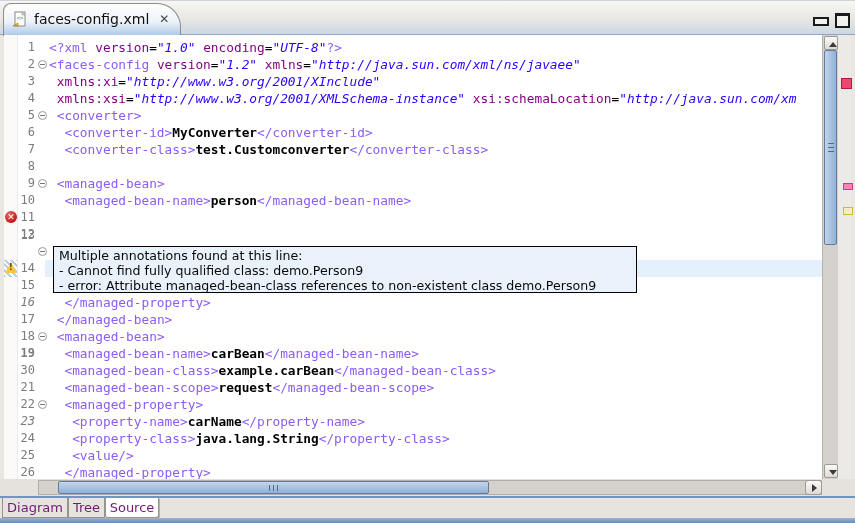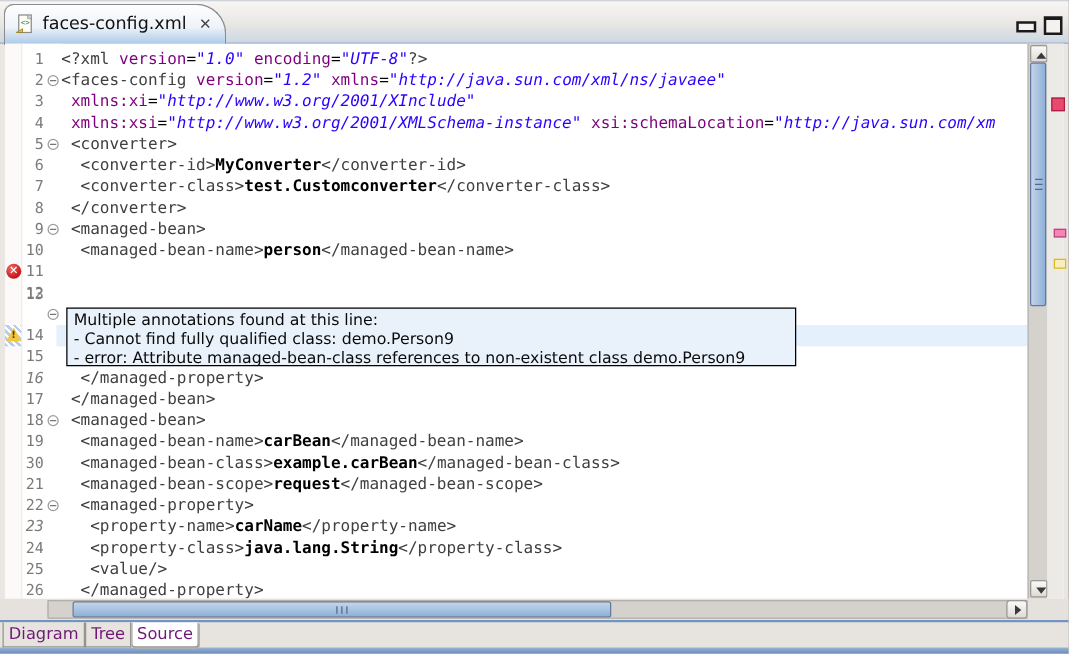--- a/index.html
+++ b/index.html
@@ -28,21 +28,21 @@
   .ruler-nums{position:absolute;left:14px;top:0;width:19px;height:444px;background:#ffffff;}
   .ruler-fold{position:absolute;left:33px;top:0;width:12px;height:444px;background:#ffffff;}
   .code{position:absolute;left:41px;top:0;width:777px;height:444px;overflow:hidden;
     font-family:"DejaVu Sans Mono","Liberation Mono",monospace;font-size:12.8px;}
   .code-line{position:absolute;left:4px;right:0;height:17px;line-height:17px;white-space:pre;}
   .num{position:absolute;right:2px;height:17px;line-height:17px;font-size:12px;color:#7b7b7b;
     font-family:"DejaVu Sans Mono","Liberation Mono",monospace;}
   .fold{position:absolute;left:1px;width:9px;height:9px;border:1px solid #9a9a9a;border-radius:50%;
     background:#fff;box-sizing:border-box;}
   .fold::after{content:"";position:absolute;left:1px;right:1px;top:3px;height:1px;background:#777;}
-  .tk-tag{color:#404040;}
+  .tk-tag{color:#8b5cf6;}
   .tk-attr{color:#7f007f;}
   .tk-val{color:#2a00ff;font-style:italic;}
   .tk-txt{color:#000;font-weight:bold;}
   .tk-plain{color:#000;}
   .tk-wavy{text-decoration-line:underline;text-decoration-style:wavy;text-decoration-color:#dfa42c;
     text-decoration-thickness:1px;text-underline-offset:3px;text-decoration-skip-ink:none;}
   .caret{display:inline-block;width:0;border-left:2px solid #000;height:14px;vertical-align:-2px;margin:0 -1px;}
   .cur-line{position:absolute;left:0;width:777px;height:17px;background:#e4f0fc;}
   .annot-icon{position:absolute;left:1px;width:12px;height:12px;}
   .annot-hatch{position:absolute;left:0;width:13px;height:17px;
@@ -129,21 +129,21 @@
         <div class="num" style="top: 140px;">9</div>
         <div class="num" style="top: 157px;">10</div>
         <div class="num" style="top: 174px; text-align: center;">11</div>
         <div class="num" style="top: 191px;">12</div>
         <div class="num" style="top: 192px; margin-left: 28px;">13</div>
         <div class="num" style="top: 225px;">14</div>
         <div class="num" style="top: 242px;">15</div>
         <div class="num" style="top: 259px; font-style: italic;">16</div>
         <div class="num" style="top: 276px;">17</div>
         <div class="num" style="top: 293px;">18</div>
-        <div class="num" style="top: 310px;">19</div>
+        <div class="num" style="top: 310px; font-weight: bold;">19</div>
         <div class="num" style="top: 327px;">30</div>
         <div class="num" style="top: 344px;">21</div>
         <div class="num" style="top: 361px;">22</div>
         <div class="num" style="top: 378px; font-style: italic;">23</div>
         <div class="num" style="top: 395px;">24</div>
         <div class="num" style="top: 412px;">25</div>
         <div class="num" style="top: 429px;">26</div>
       </div>
     <div class="ruler-fold" id="folds">
         <div class="fold" style="top: 25px;"></div>
@@ -154,21 +154,20 @@
         <div class="fold" style="top: 365px;"></div>
       </div>
     <div class="code" id="code">
         <div class="code-line" style="top: 4px;"><span class="tk-tag">&lt;?xml </span><span class="tk-attr">version</span><span class="tk-plain">=</span><span class="tk-val">"1.0"</span><span class="tk-plain"> </span><span class="tk-attr">encoding</span><span class="tk-plain">=</span><span class="tk-val">"UTF-8"</span><span class="tk-tag">?&gt;</span></div>
         <div class="code-line" style="top: 21px;"><span class="tk-tag">&lt;faces-config </span><span class="tk-attr">version</span><span class="tk-plain">=</span><span class="tk-val">"1.2"</span><span class="tk-plain"> </span><span class="tk-attr">xmlns</span><span class="tk-plain">=</span><span class="tk-val">"http://java.sun.com/xml/ns/javaee"</span></div>
         <div class="code-line" style="top: 38px;"><span class="tk-plain"> </span><span class="tk-attr">xmlns:xi</span><span class="tk-plain">=</span><span class="tk-val">"http://www.w3.org/2001/XInclude"</span></div>
         <div class="code-line" style="top: 55px;"><span class="tk-plain"> </span><span class="tk-attr">xmlns:xsi</span><span class="tk-plain">=</span><span class="tk-val">"http://www.w3.org/2001/XMLSchema-instance"</span><span class="tk-plain"> </span><span class="tk-attr">xsi:schemaLocation</span><span class="tk-plain">=</span><span class="tk-val">"http://java.sun.com/xm</span></div>
         <div class="code-line" style="top: 72px;"><span class="tk-plain"> </span><span class="tk-tag">&lt;converter&gt;</span></div>
         <div class="code-line" style="top: 89px;"><span class="tk-plain">  </span><span class="tk-tag">&lt;converter-id&gt;</span><span class="tk-txt">MyConverter</span><span class="tk-tag">&lt;/converter-id&gt;</span></div>
         <div class="code-line" style="top: 106px;"><span class="tk-plain">  </span><span class="tk-tag">&lt;converter-class&gt;</span><span class="tk-txt">test.Customconverter</span><span class="tk-tag">&lt;/converter-class&gt;</span></div>
-        <div class="code-line" style="top: 123px;"><span class="tk-plain"> </span><span class="tk-tag">&lt;/converter&gt;</span></div>
         <div class="code-line" style="top: 140px;"><span class="tk-plain"> </span><span class="tk-tag">&lt;managed-bean&gt;</span></div>
         <div class="code-line" style="top: 157px;"><span class="tk-plain">  </span><span class="tk-tag">&lt;managed-bean-name&gt;</span><span class="tk-txt">person</span><span class="tk-tag">&lt;/managed-bean-name&gt;</span></div>
         <div class="code-line" style="top: 174px;"></div>
         <div class="code-line" style="top: 191px;"></div>
         <div class="code-line" style="top: 208px;"></div>
         <div class="cur-line" style="top: 225px;"></div>
         <div class="code-line" style="top: 225px;"><span class="tk-plain">   </span><span class="tk-tag tk-wavy">&lt;property-name&gt;</span><span class="tk-txt">name</span><span class="tk-tag tk-wavy">&lt;/prop</span><span class="caret"></span><span class="tk-tag tk-wavy">erty-name&gt;</span></div>
         <div class="code-line" style="top: 242px;"><span class="tk-plain">   </span><span class="tk-tag">&lt;value/&gt;</span></div>
         <div class="code-line" style="top: 259px;"><span class="tk-plain">  </span><span class="tk-tag">&lt;/managed-property&gt;</span></div>
         <div class="code-line" style="top: 276px;"><span class="tk-plain"> </span><span class="tk-tag">&lt;/managed-bean&gt;</span></div>

